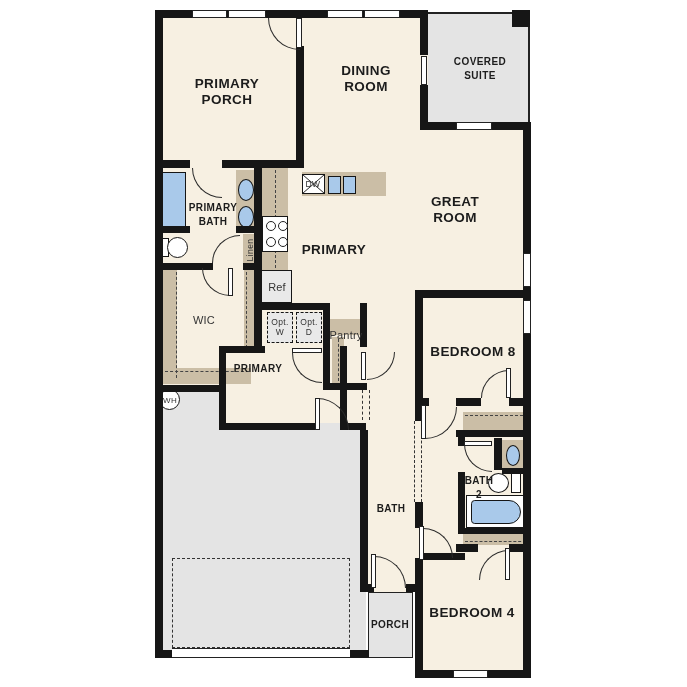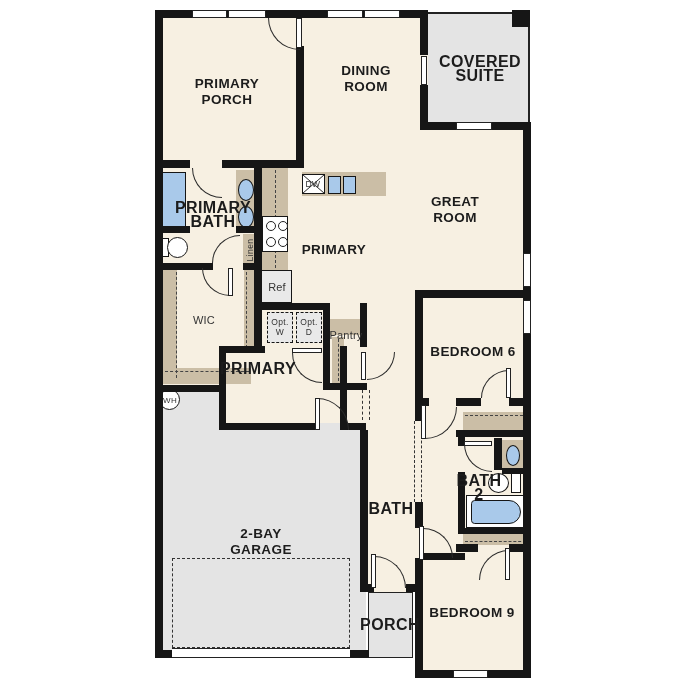--- a/index.html
+++ b/index.html
@@ -24,21 +24,21 @@
   .dashv{border-left:1.5px dashed #444;width:0;}
   .dashh{border-top:1.5px dashed #444;height:0;}
   .dashopen{background:#f7f0e2;border-left:1.5px dashed #333;border-right:1.5px dashed #333;}
   .oval{background:#a9c9ea;border:1.5px solid #161616;border-radius:50%;}
   .circle{background:#ffffff;border:1.5px solid #161616;border-radius:50%;}
   .burner{background:#ffffff;border:1.5px solid #222;border-radius:50%;width:10px;height:10px;}
   .lbl{transform:translate(-50%,-50%);text-align:center;color:#1c1c1c;font-weight:bold;
        white-space:nowrap;letter-spacing:.4px;}
   .lbl span{display:block;}
   .big{font-size:13.5px;line-height:16px;}
-  .med{font-size:16px;line-height:13.5px;}
+  .med{font-size:10px;line-height:13.5px;}
   .sml{font-size:11px;line-height:11px;font-weight:bold;letter-spacing:.2px;}
   .plain{font-weight:normal;color:#333;}
   .vert{writing-mode:vertical-rl;transform:translate(-50%,-50%) rotate(180deg);}
   .dw-x{background:
      linear-gradient(to bottom right,transparent calc(50% - .8px),#333 50%,transparent calc(50% + .8px)),
      linear-gradient(to top right,transparent calc(50% - .8px),#333 50%,transparent calc(50% + .8px)),#fff;}
   .patio-edge{border-top:2px solid #222;border-right:2px solid #222;}
   .porch-edge{border:1.5px solid #222;}
   .tub-outer{background:#fff;border:1.5px solid #161616;}
   .tub-inner{background:#a9c9ea;border:1.5px solid #161616;border-radius:4px 13px 13px 4px;}
@@ -213,38 +213,34 @@
   <div class="lbl sml plain" style="left:204px;top:320px">
     <span>WIC</span>
     </div>
   <div class="lbl big" style="left:334px;top:250px">
     <span>PRIMARY</span>
     </div>
   <div class="lbl med" style="left:258px;top:369px">
     <span>PRIMARY</span>
     </div>
   <div class="lbl big" style="left:473px;top:352px">
-    <span>BEDROOM 6</span>
+    <span>BEDROOM 8</span>
     </div>
   <div class="lbl med" style="left:479px;top:487px">
     <span>BATH</span>
       <span>2</span>
     </div>
   <div class="lbl med" style="left:391px;top:509px">
     <span>BATH</span>
     </div>
-  <div class="lbl big" style="left:261px;top:542px">
-    <span>2-BAY</span>
-      <span>GARAGE</span>
-    </div>
   <div class="lbl med" style="left:390px;top:625px">
     <span>PORCH</span>
     </div>
   <div class="lbl big" style="left:472px;top:613px">
-    <span>BEDROOM 9</span>
+    <span>BEDROOM 4</span>
     </div>
 
   <div class="lbl sml plain" style="left:277px;top:287px">
     <span>Ref</span>
     </div>
   <div class="lbl plain" style="left:313px;top:184px;font-size:8.5px">
     <span>DW</span>
     </div>
   <div class="lbl sml plain" style="left:346px;top:335px">
     <span>Pantry</span>

